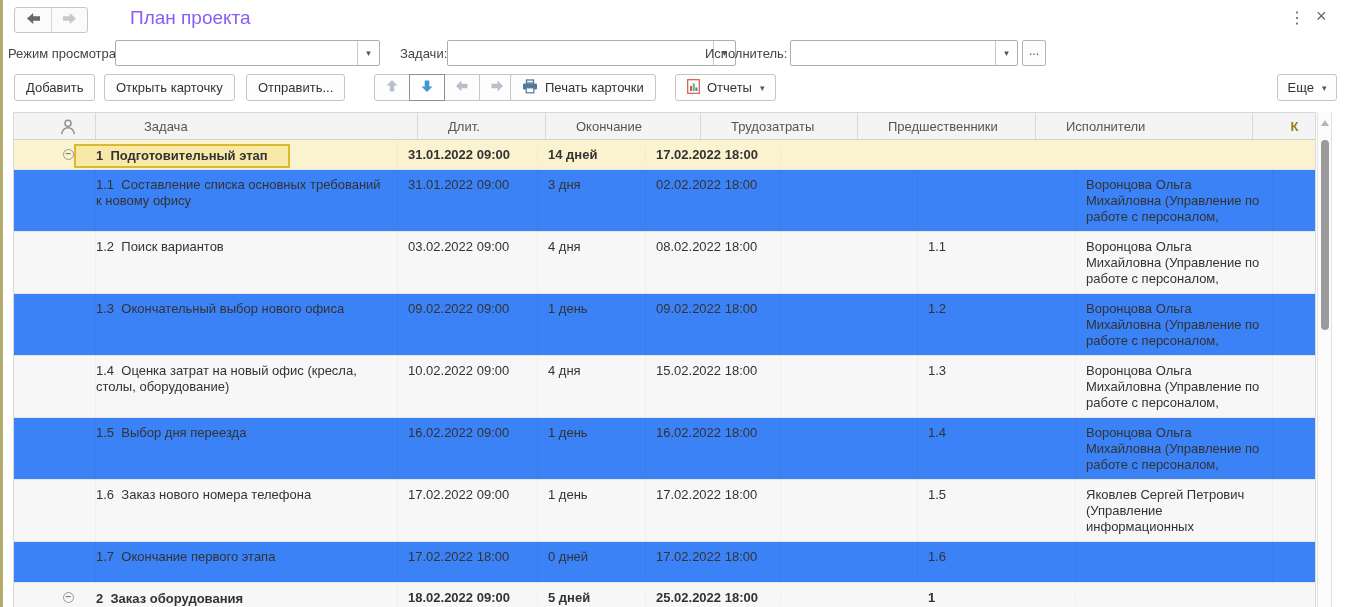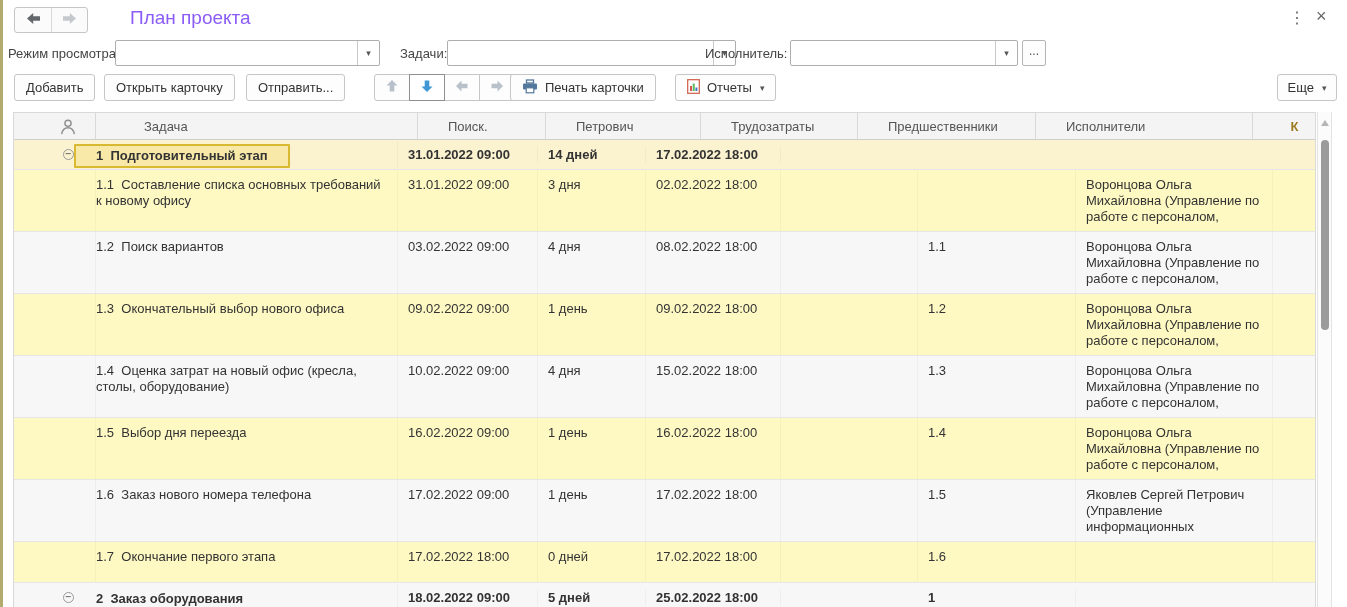--- a/index.html
+++ b/index.html
@@ -43,21 +43,21 @@
   
   .grid { position:absolute; left:13px; top:112px; width:1303px; height:495px;
     border-left:1px solid #d9d9d9; border-right:1px solid #d9d9d9; overflow:hidden; font-size:13px; color:#333; }
   .ghead { display:flex; height:28px; background:#f4f4f4; border-top:1px solid #d9d9d9;
     border-bottom:1px solid #cfcfcf; color:#555;gap:20px; }
   .h { display:flex; align-items:center; padding-left:10px; border-right:1px solid #d9d9d9;
     flex-shrink:0; white-space:nowrap; overflow:hidden; }
   .h-marker { width:82px; position:relative; }
   .h-task { width:302px; padding-left:28px; }
   .h-k { width:44px; justify-content:center; padding-left:0; color:#9c7c1e; font-weight:bold; }
-  .grow { display:flex; background:#fef9c3; border-bottom:1px solid #e6e6e6; }
+  .grow { display:flex; background:#3b82f6; border-bottom:1px solid #e6e6e6; }
   .grow.alt { background:#f7f7f7; }
   .grow.sel { background:#fbf2cf; }
   .grow.task { min-height:41px; }
   .grow.group { height:30px; align-items:center; font-weight:bold; }
   .cell { flex-shrink:0; border-right:1px solid rgba(0,0,0,0.035); padding:7px 8px 6px 10px; line-height:16px; }
   .group .cell { padding-top:0; padding-bottom:0; }
   .c-marker { width:82px; }
   .c-tree { width:384px; position:relative; padding:0; }
   .c-task { width:302px; padding:7px 16px 6px 0; }
   .c-start { width:140px; }
@@ -185,22 +185,22 @@
     <div class="ghead">
       <div class="h h-marker">
         <span style="position:absolute; left:44px; top:5px;">
           <svg width="20" height="18" viewBox="0 0 20 18">
               <circle cx="10" cy="5.3" r="3.1" fill="none" stroke="#8f8f8f" stroke-width="1.4"></circle>
               <path d="M3.6 16.2 C4.4 11.8 7 9.8 10 9.8 C13 9.8 15.6 11.8 16.4 16.2" fill="none" stroke="#8f8f8f" stroke-width="1.4"></path>
             </svg>
         </span>
       </div>
       <div class="h h-task">Задача</div>
-      <div class="h" style="width:108px">Поиск.</div>
-      <div class="h" style="width:135px">Петрович</div>
+      <div class="h" style="width:108px">Длит.</div>
+      <div class="h" style="width:135px">Окончание</div>
       <div class="h" style="width:137px">Трудозатраты</div>
       <div class="h" style="width:158px">Предшественники</div>
       <div class="h" style="width:197px">Исполнители</div>
       <div class="h h-k">К</div>
     </div>
     <div>
         <div class="grow group sel">
           <div class="cell c-tree"><div class="expander">−</div><div class="gbox cursel">1&nbsp;&nbsp;Подготовительный этап</div></div>
           <div class="cell c-start">31.01.2022 09:00</div>
           <div class="cell c-dur">14 дней</div>

